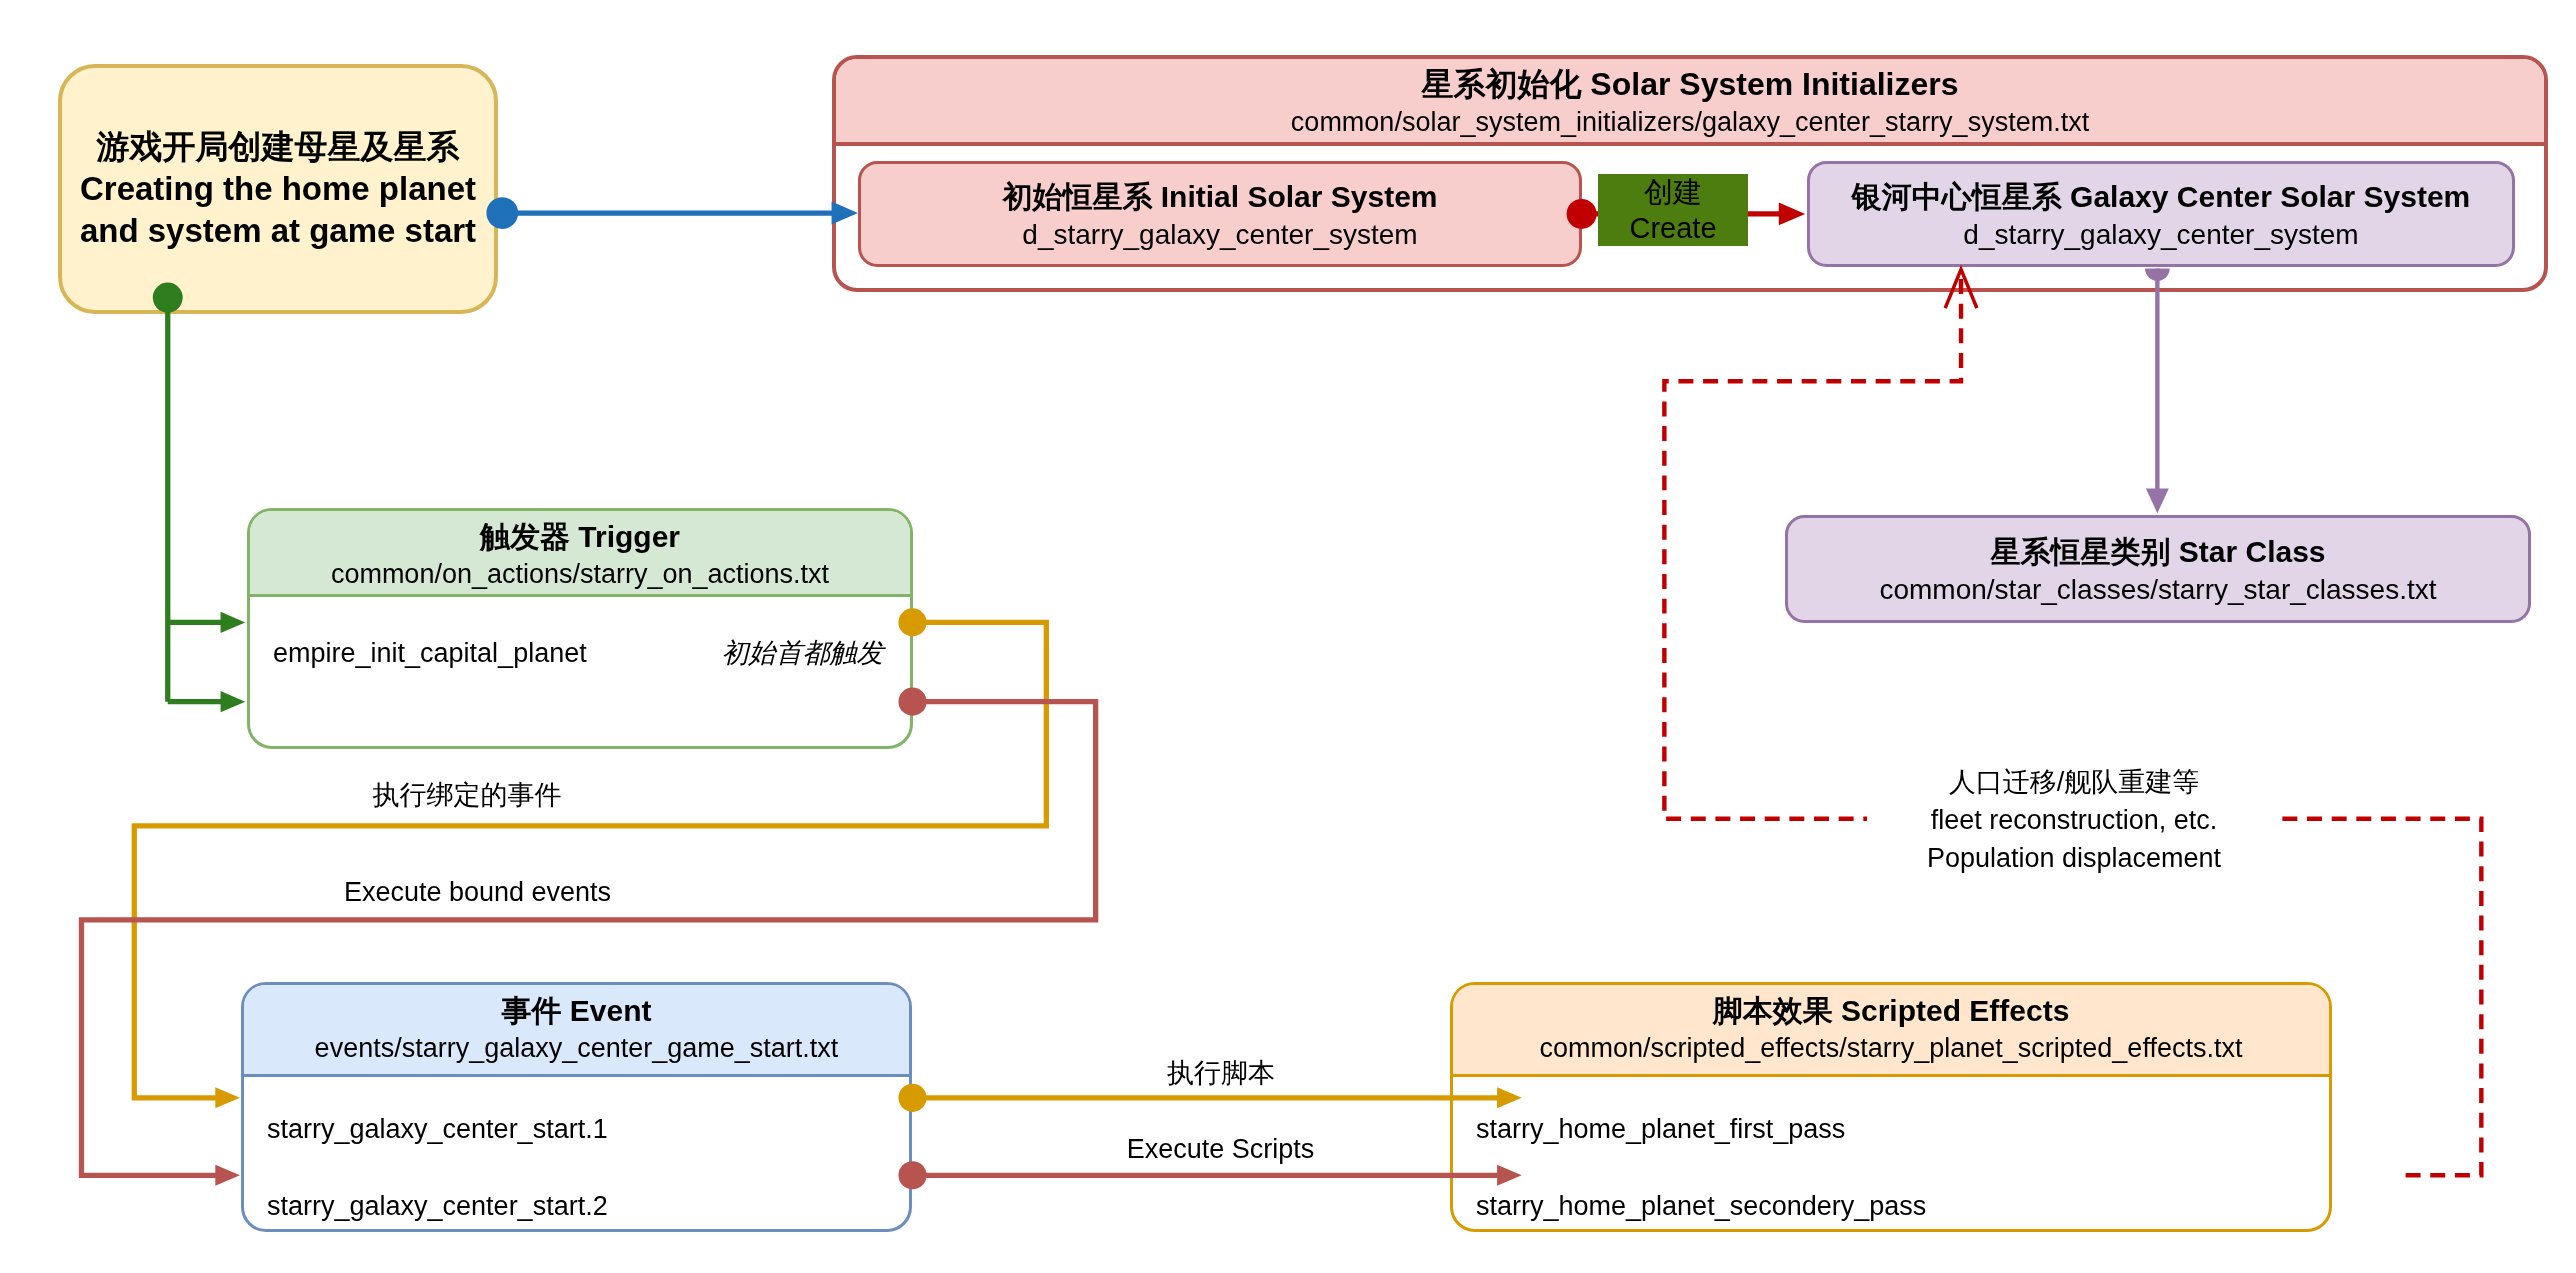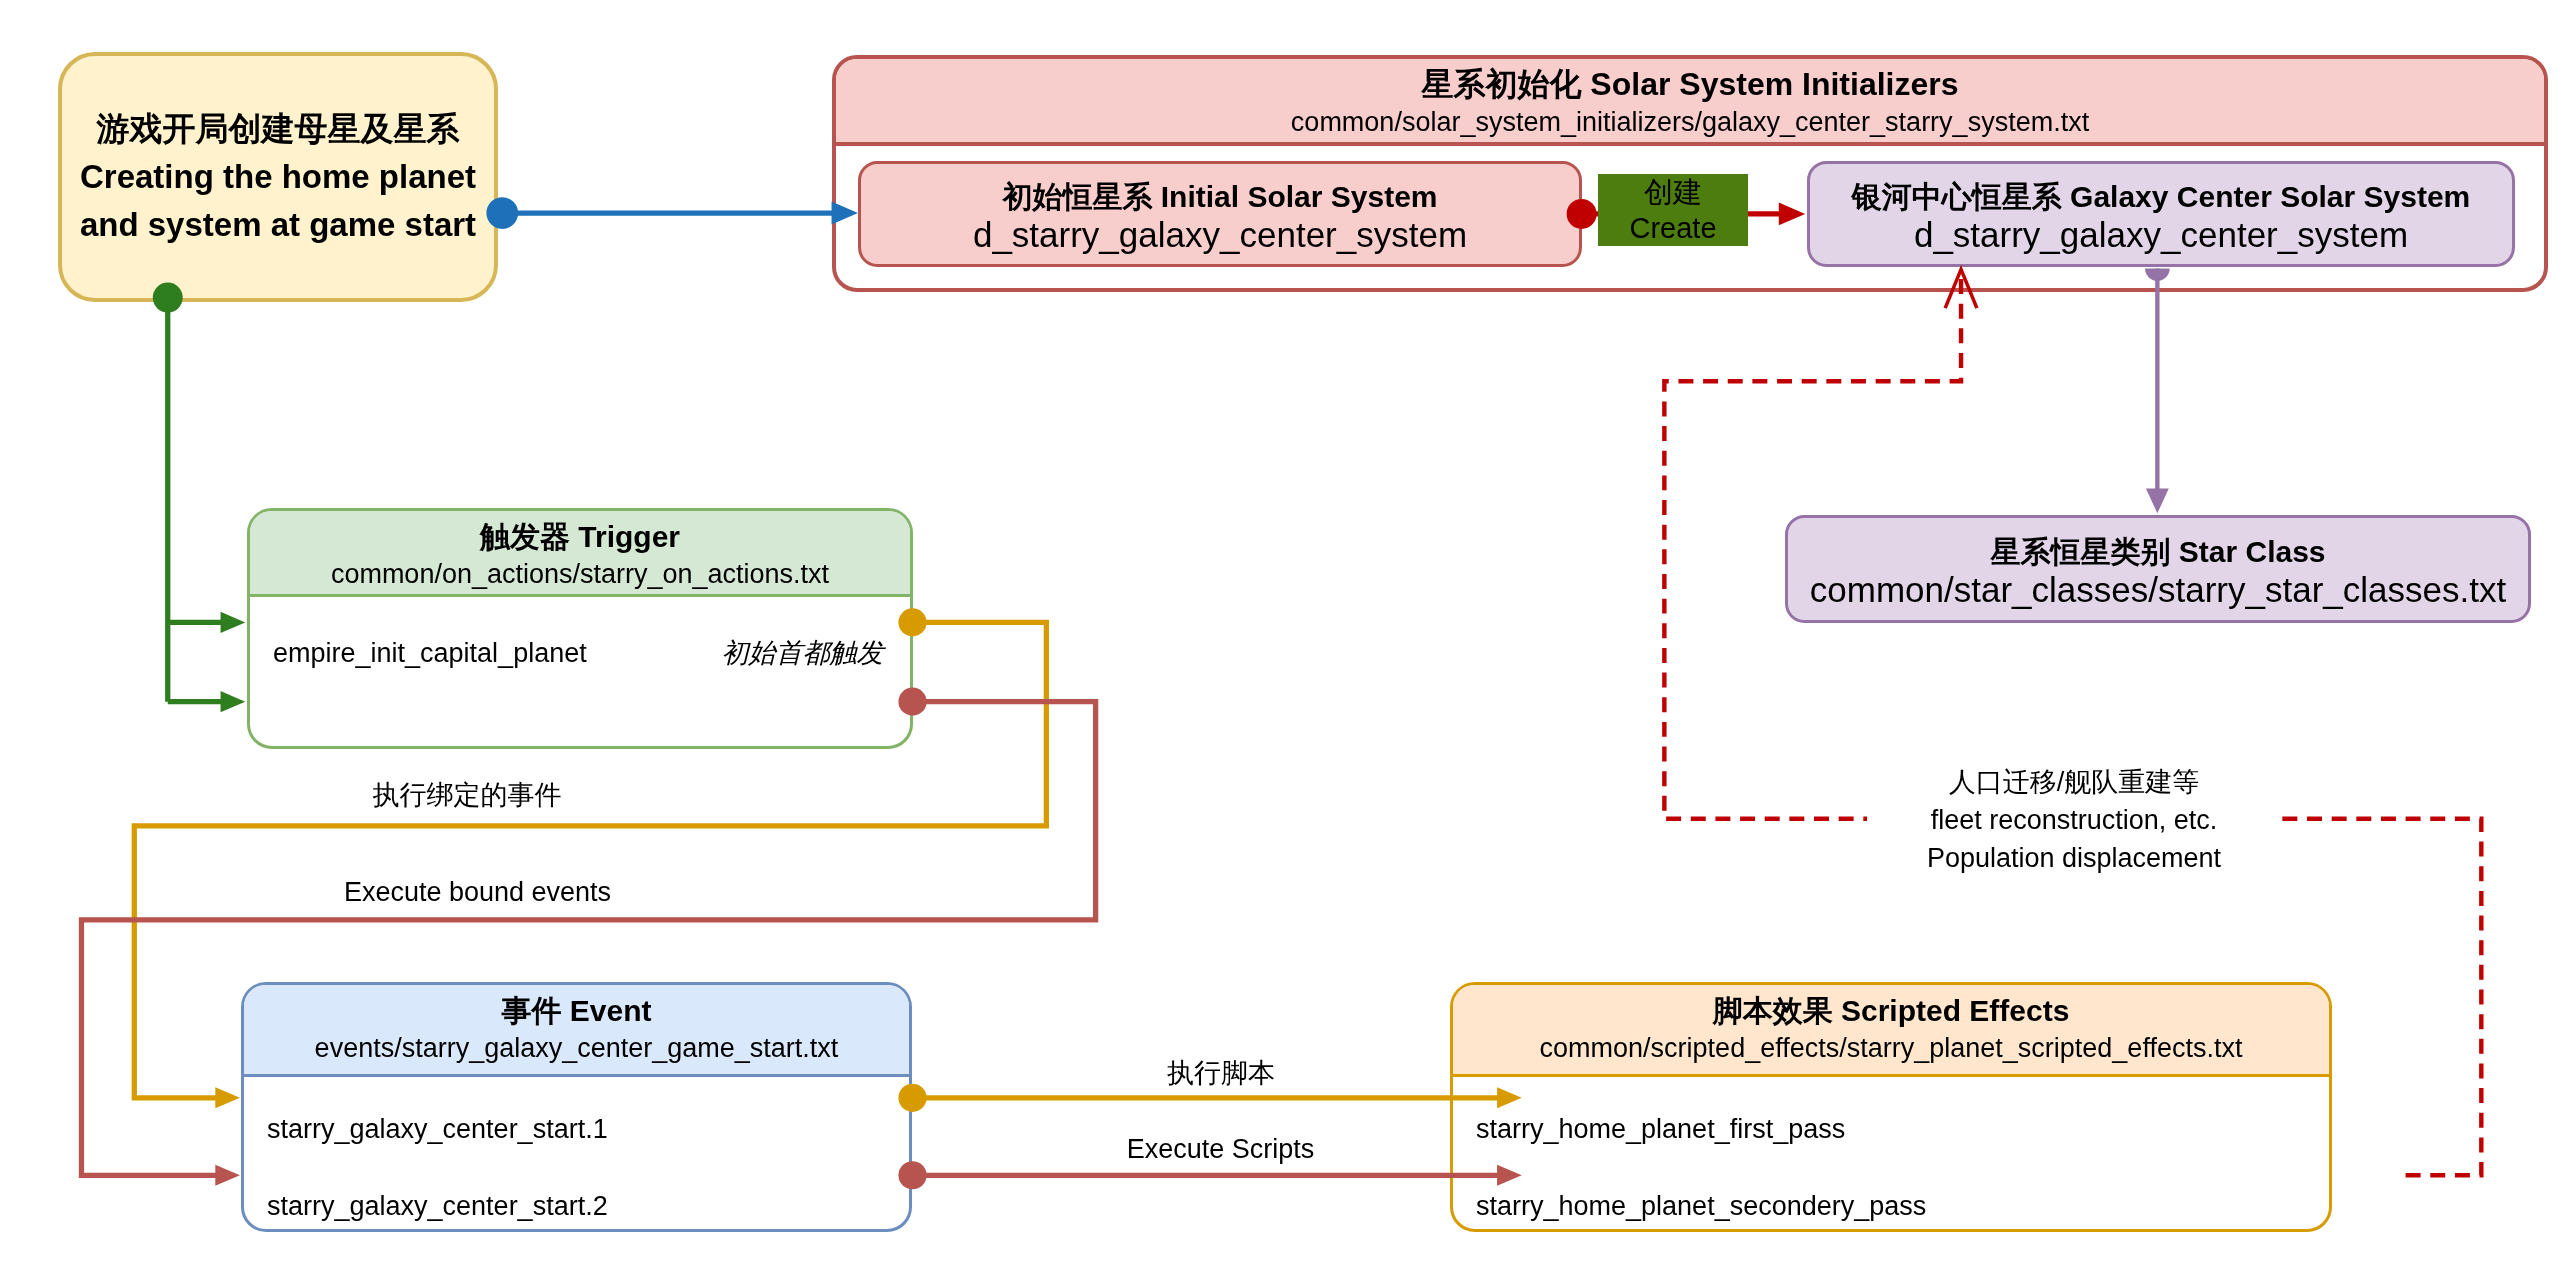--- a/index.html
+++ b/index.html
@@ -3,24 +3,24 @@
 <meta charset="utf-8">
 <style>
   html,body{margin:0;padding:0;background:#ffffff;}
   .page{position:relative;width:2576px;height:1273px;background:#ffffff;
         font-family:"Liberation Sans","DejaVu Sans",sans-serif;color:#000;overflow:hidden;}
 
   
   .node{position:absolute;box-sizing:border-box;display:flex;flex-direction:column;
         justify-content:center;align-items:center;text-align:center;}
   .node .t{font-weight:bold;font-size:30px;line-height:41px;white-space:nowrap;}
-  .node .p{font-size:35px;line-height:35px;white-space:nowrap;}
+  .node .p{font-size:28px;line-height:35px;white-space:nowrap;}
 
-  .yellow-node{left:58px;top:52px;width:440px;height:250px;background:#FFF2CC;
-        border:4.4px solid #D6B656;border-radius:37px;font-weight:bold;font-size:33px;line-height:42px;gap:6px;}
+  .yellow-node{left:58px;top:64px;width:440px;height:250px;background:#FFF2CC;
+        border:4.4px solid #D6B656;border-radius:37px;font-weight:bold;font-size:33px;line-height:42px;}
 
   .container{position:absolute;left:832px;top:55px;width:1716px;height:237px;box-sizing:border-box;
         background:#ffffff;border:4.4px solid #B85450;border-radius:25px;}
   .container .ghead{box-sizing:border-box;height:87px;background:#F8CECC;border-bottom:4.4px solid #B85450;
         border-radius:21px 21px 0 0;text-align:center;padding-top:5.3px;}
   .ghead .t{font-weight:bold;font-size:32px;line-height:41px;white-space:nowrap;}
   .ghead .p{font-size:27px;line-height:35px;white-space:nowrap;}
 
   .pink-node{left:858px;top:161px;width:724px;height:106px;background:#F8CECC;
         border:3.5px solid #B85450;border-radius:19.4px;}

